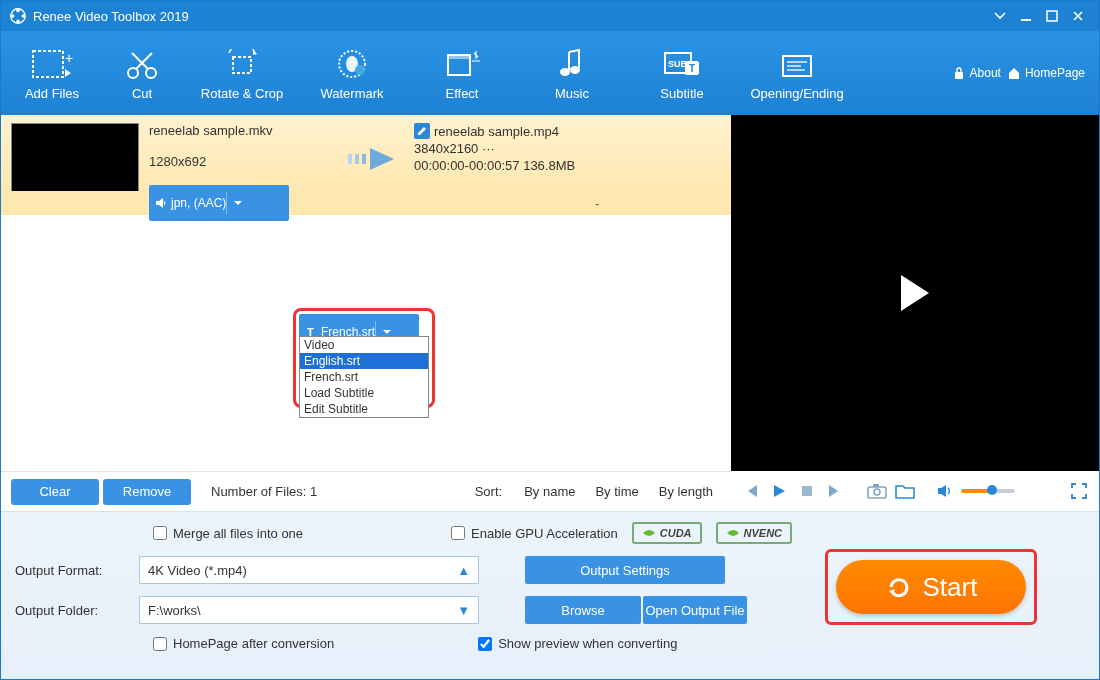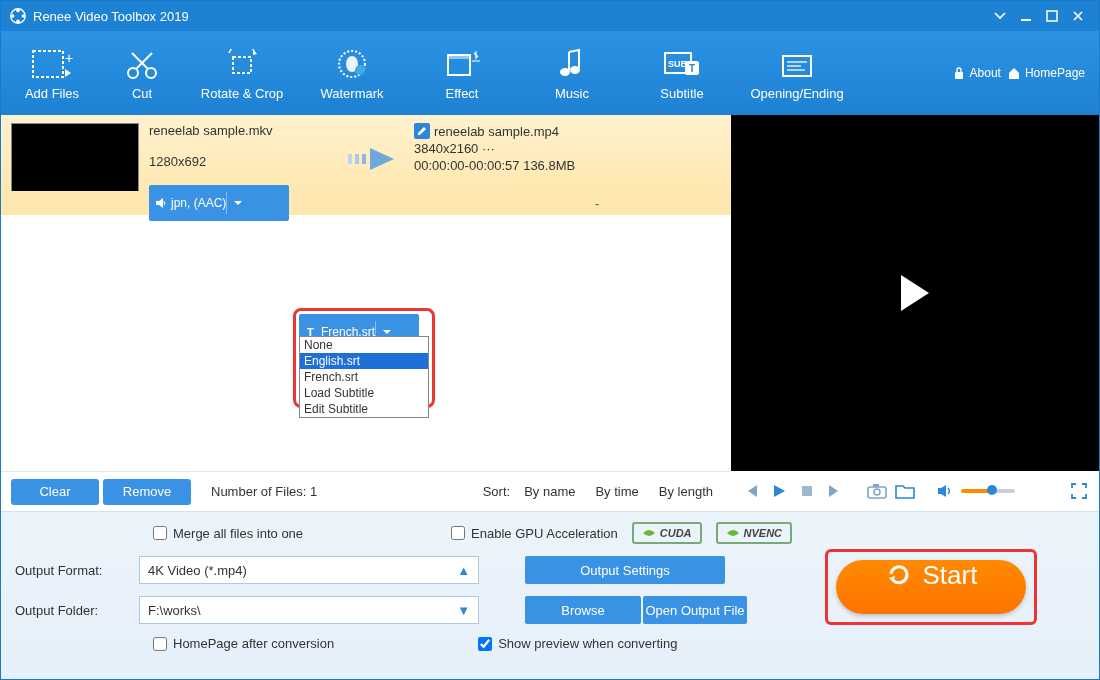--- a/index.html
+++ b/index.html
@@ -50,21 +50,21 @@
 .dropdown .opt{padding:1px 4px;cursor:pointer}
 .dropdown .opt.sel{background:#1e6fd6;color:#fff}
 
 .dash{margin-left:84px;text-align:center;color:#555}
 
 
 .listctrl{height:40px;display:flex;align-items:center;padding:0 10px;gap:4px;font-size:13px;border-top:1px solid #e6e6e6}
 .blue-btn{height:26px;background:#3a92e4;color:#fff;border:none;border-radius:3px;padding:0 16px;cursor:pointer;font-size:13px}
 .listctrl .nfiles{margin-left:16px}
 .listctrl .spacer{flex:1}
-.sortlbl{margin-right:2px}
+.sortlbl{margin-right:10px}
 .sortopt{padding:4px 8px;cursor:pointer}
 
 
 .bottom{height:168px;background:linear-gradient(#ecf4fb,#e6f0fa);padding:10px 14px;display:flex;flex-direction:column;gap:12px;font-size:13px;border-top:1px solid #cfe3f5}
 .optrow{display:flex;align-items:center;gap:14px}
 .lbl{width:110px}
 .combo{height:28px;border:1px solid #aac9e8;background:#fff;display:flex;align-items:center;padding:0 8px;cursor:pointer;position:relative}
 .combo.fmt{width:340px}
 .combo.fold{width:340px}
 .combo .arrowdn{margin-left:auto;color:#2b88d8}
@@ -72,21 +72,21 @@
 .btn-pair{display:flex}
 .btn-pair button{height:28px;background:#3a92e4;color:#fff;border:none;cursor:pointer;font-size:13px;border-radius:2px}
 .btn-pair .b1{width:116px}
 .btn-pair .b2{width:104px;margin-left:2px}
 .chk{display:flex;align-items:center;gap:6px;cursor:pointer}
 .chk input{width:14px;height:14px}
 .gpu-badge{height:22px;border:2px solid #7a7;border-radius:3px;padding:0 8px;font-weight:bold;font-size:11px;display:flex;align-items:center;gap:4px;color:#444;font-style:italic}
 
 
 .startwrap{position:absolute;right:62px;bottom:54px;width:212px;height:76px;border:3px solid #e33;border-radius:6px;display:flex;align-items:center;justify-content:center;padding:6px}
-.startbtn{width:190px;height:54px;background:linear-gradient(#ff8a00,#ff7400);border-radius:27px;display:flex;justify-content:center;gap:10px;color:#fff;font-size:26px;cursor:pointer;box-shadow:0 2px 4px rgba(0,0,0,.2)}
+.startbtn{width:190px;height:54px;background:linear-gradient(#ff8a00,#ff7400);border-radius:27px;display:flex;align-items:center;justify-content:center;gap:10px;color:#fff;font-size:26px;cursor:pointer;box-shadow:0 2px 4px rgba(0,0,0,.2)}
 
 
 .preview{flex:1;background:#000;position:relative;display:flex;align-items:center;justify-content:center}
 .play-tri{width:0;height:0;border-left:28px solid #fff;border-top:18px solid transparent;border-bottom:18px solid transparent}
 .pctrl{height:40px;display:flex;align-items:center;padding:0 8px;gap:4px;color:#2b88d8}
 .pctrl .ic{width:24px;height:24px;display:flex;align-items:center;justify-content:center;cursor:pointer}
 .pctrl .spacer{flex:1}
 .vol-track{width:54px;height:4px;background:linear-gradient(to right,#ff8a00 60%,#ccd 60%);border-radius:2px;position:relative}
 .vol-track .knob{position:absolute;right:18px;top:-4px;width:10px;height:10px;border-radius:50%;background:#2b88d8}
 
@@ -297,21 +297,21 @@
               </span>
             <span style="margin-left:4px">French.srt</span>
             <div class="dd">
                 <svg width="10" height="10">
                   <path d="M1 3 L5 7 L9 3 Z" fill="#fff"></path>
                 </svg>
               </div>
           </div>
         </div>
         <div class="dropdown">
-          <div class="opt">None</div>
+          <div class="opt">Video</div>
           <div class="opt sel">English.srt</div>
           <div class="opt">French.srt</div>
           <div class="opt">Load Subtitle</div>
           <div class="opt">Edit Subtitle</div>
         </div>
         <div class="sub-frame"></div>
       </div>
 
       <div class="listctrl">
         <button class="blue-btn" style="width:88px">Clear</button>

